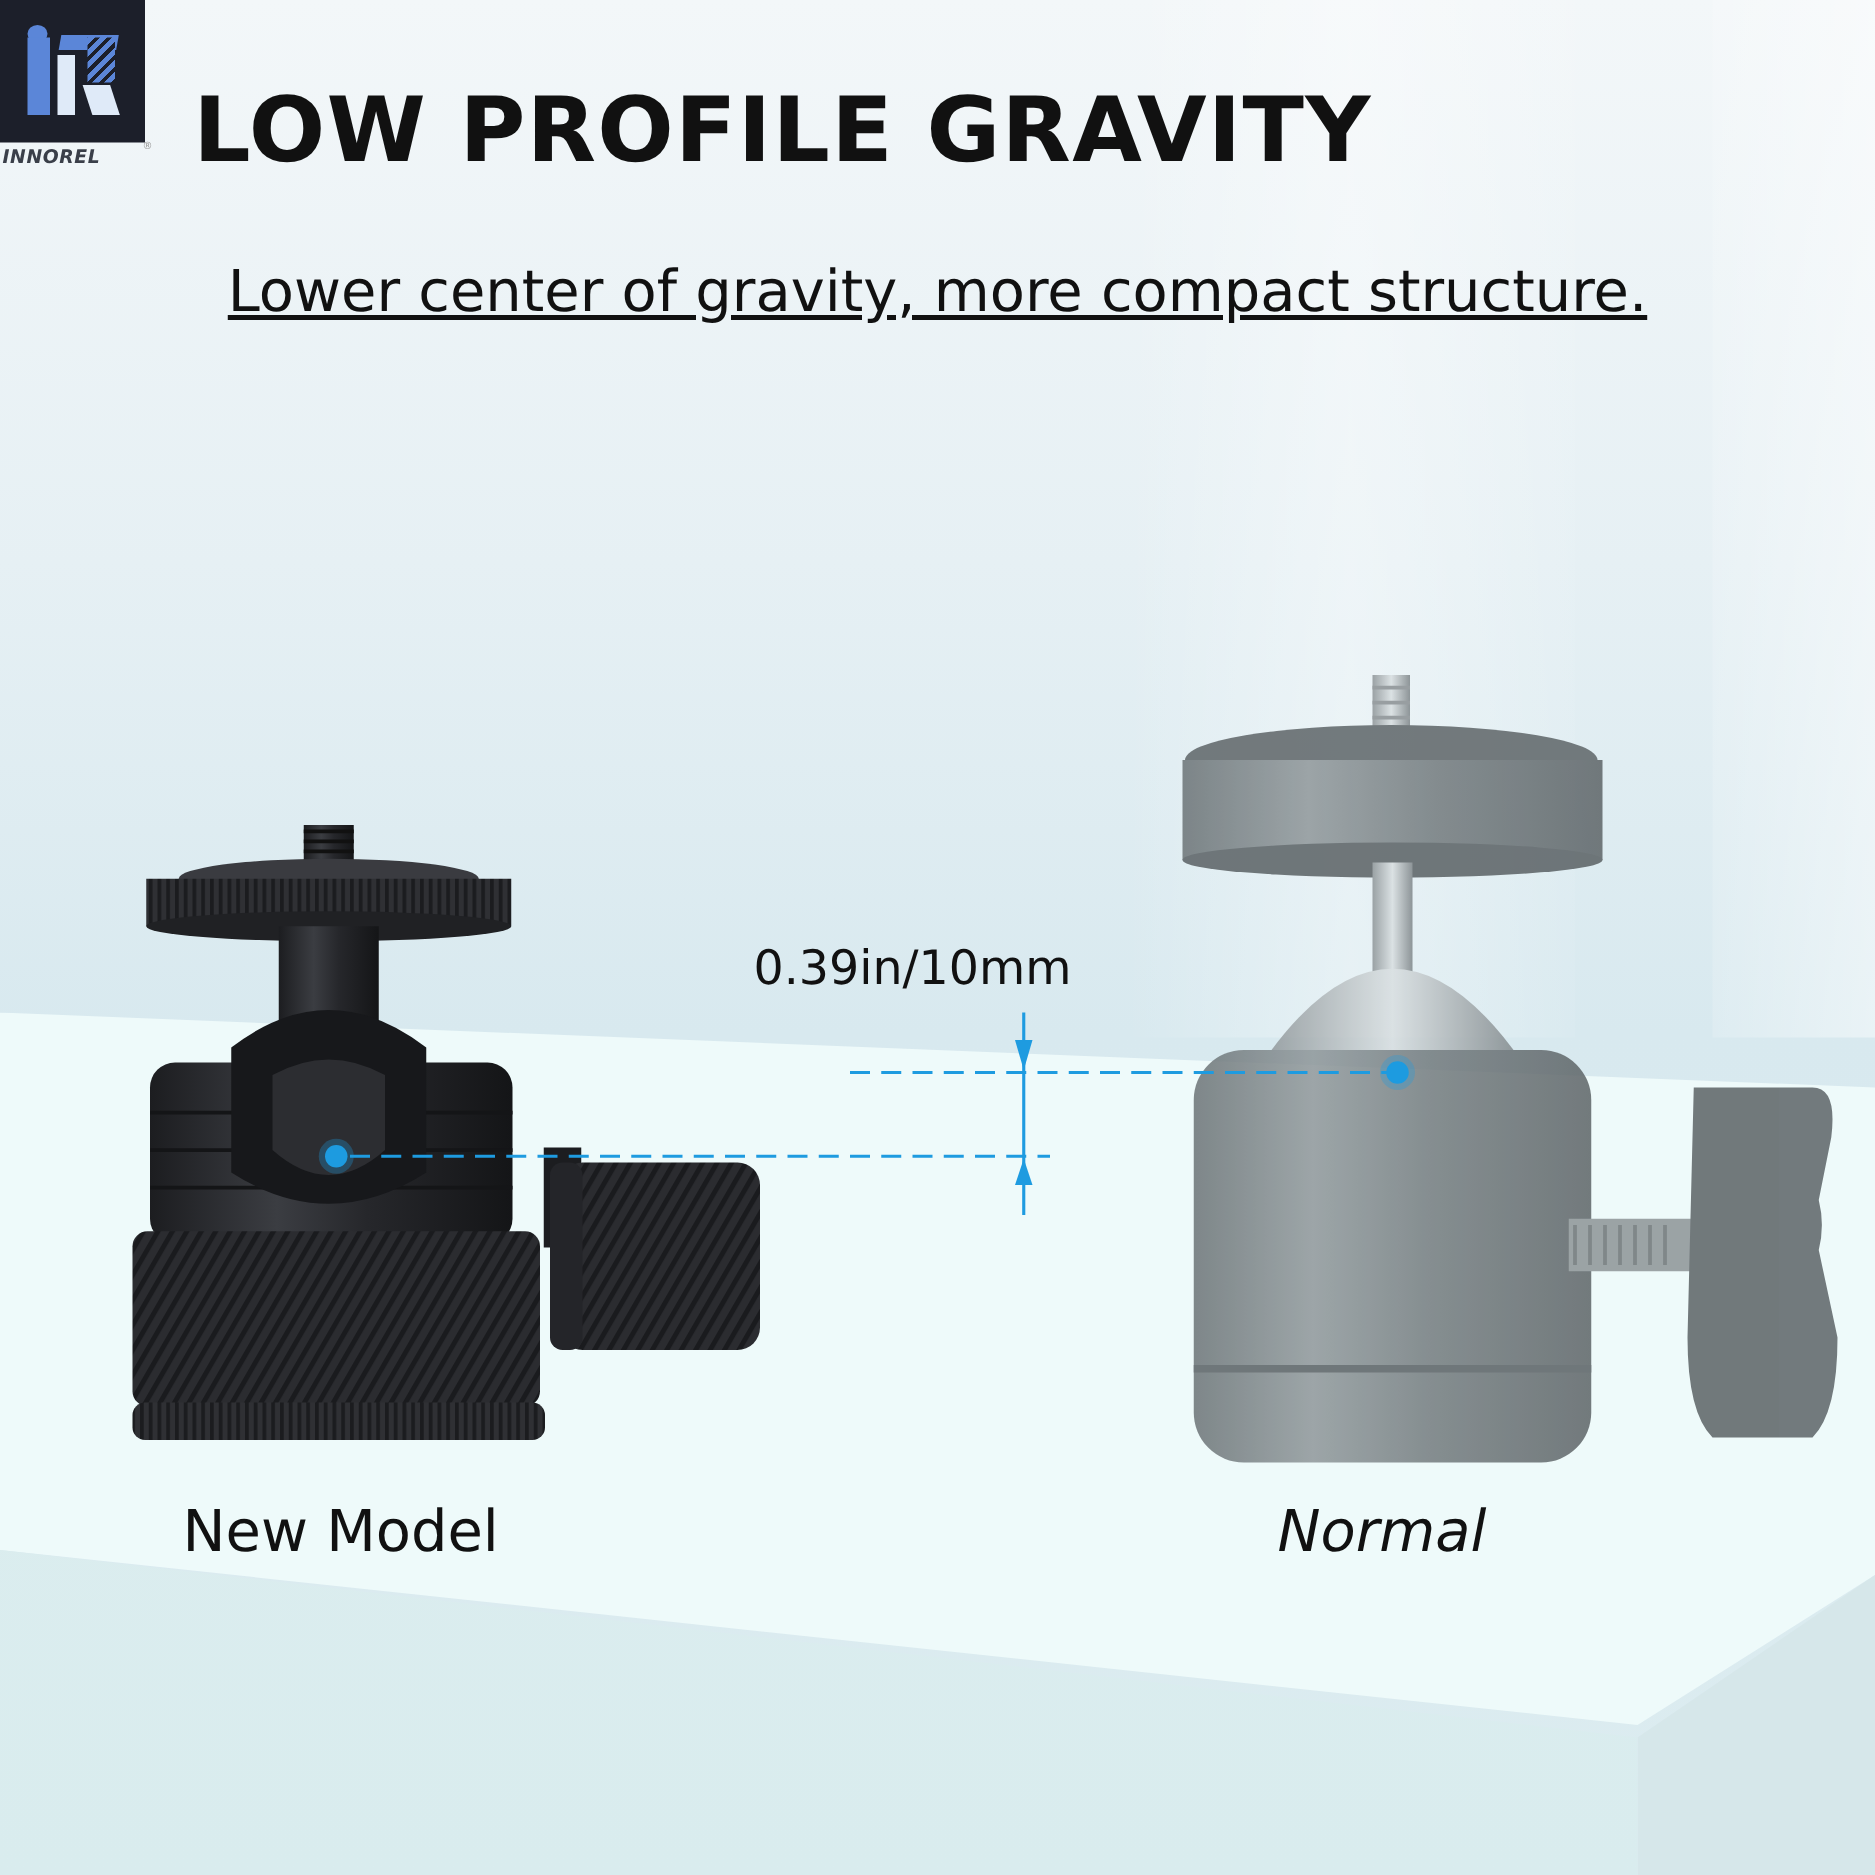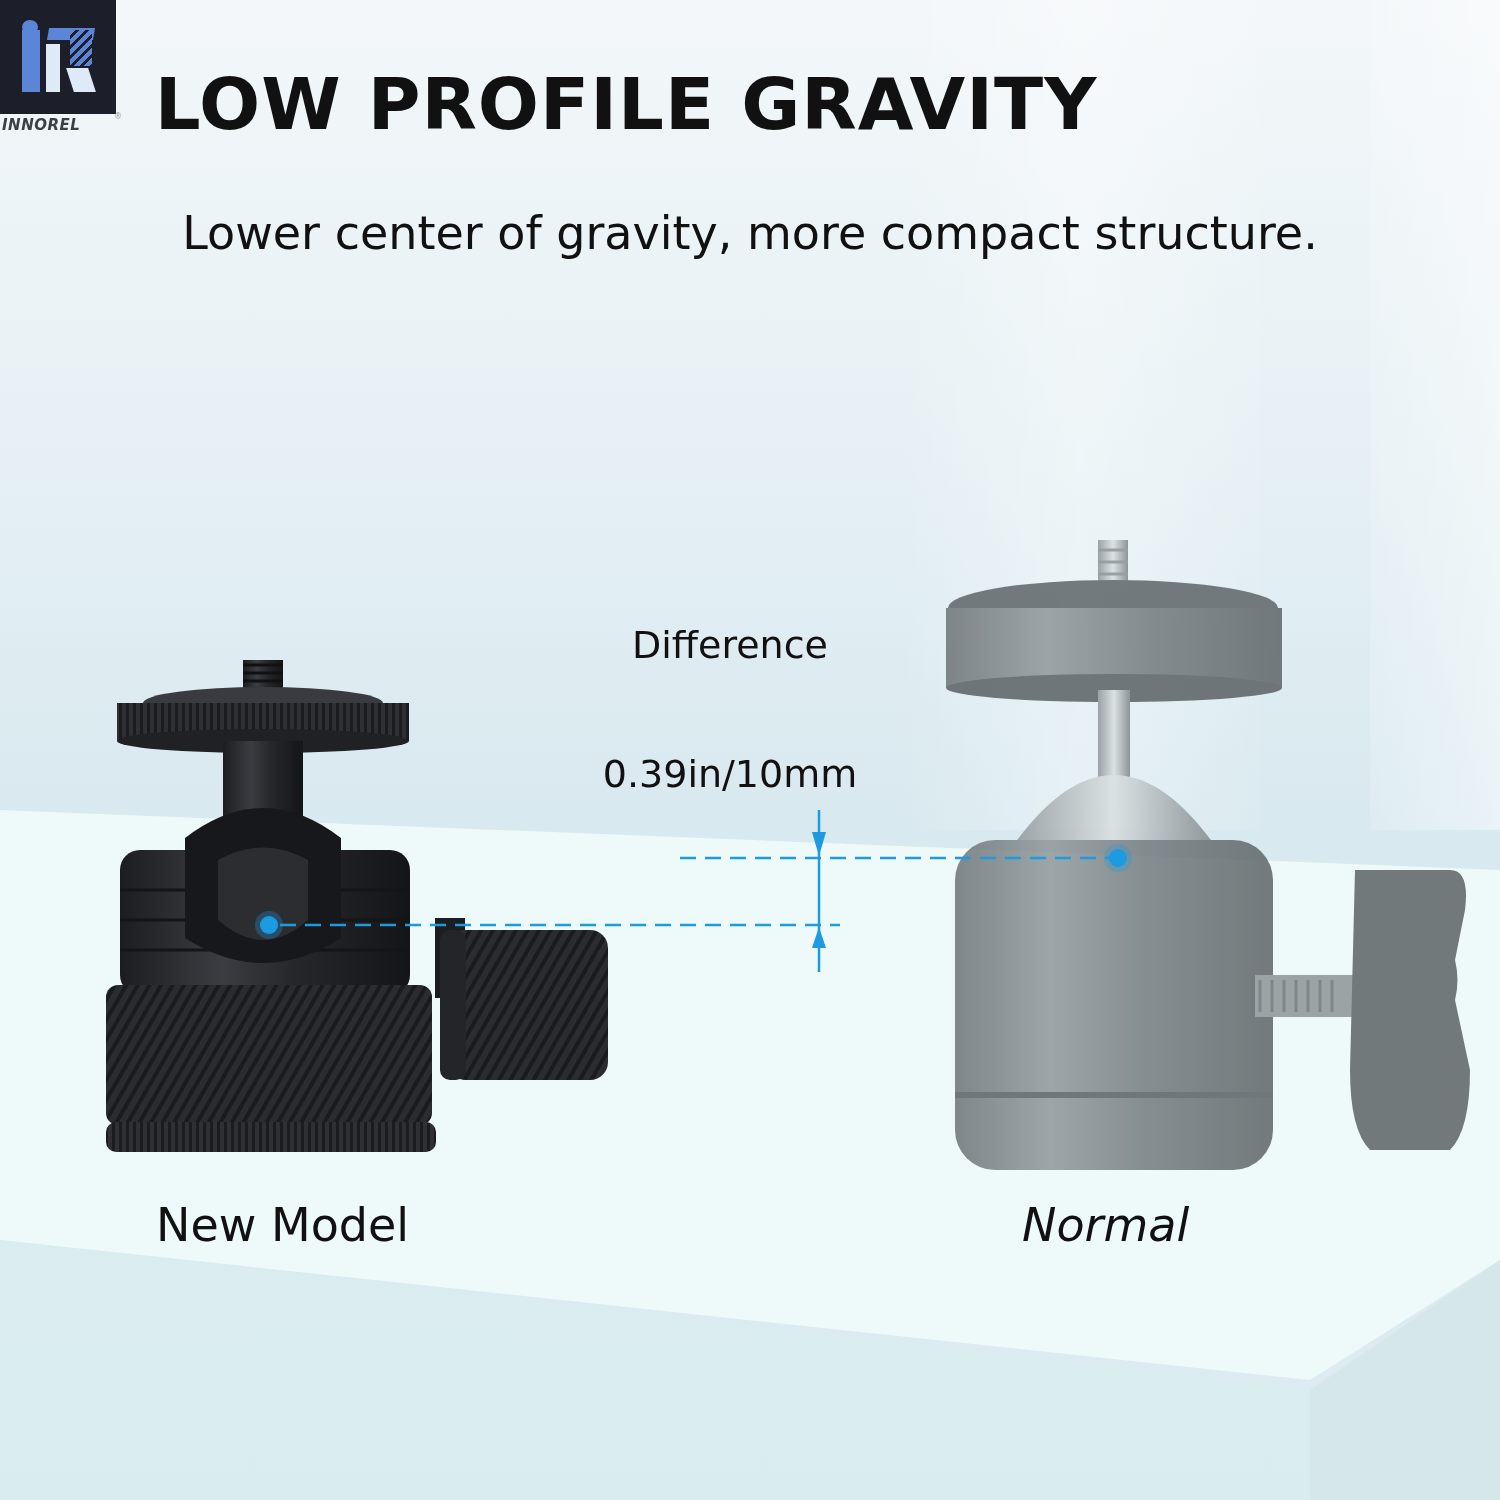--- a/index.html
+++ b/index.html
@@ -17,27 +17,27 @@
   .logo-i{position:absolute;left:22px;top:30px;width:18px;height:62px;background:#5b86d8;}
   .logo-i-dot{position:absolute;left:22px;top:20px;width:16px;height:14px;border-radius:50%;background:#5b86d8;}
   .logo-r-stem{position:absolute;left:46px;top:44px;width:14px;height:48px;background:#dfeaf8;}
   .logo-r-top{position:absolute;left:48px;top:28px;width:46px;height:12px;background:#5b86d8;transform:skewX(-10deg);}
   .logo-r-bowl{position:absolute;left:70px;top:30px;width:22px;height:36px;background:repeating-linear-gradient(135deg,#5b86d8 0 4px,#1c1f2a 4px 7px);}
   .logo-r-leg{position:absolute;left:70px;top:68px;width:22px;height:24px;background:#dfeaf8;transform:skewX(18deg);}
   .logo-text{position:absolute;left:2px;top:116px;font:italic bold 15px "DejaVu Sans",sans-serif;color:#3a3f49;letter-spacing:0.5px;}
   .logo-reg{position:absolute;left:114px;top:112px;font-size:8px;color:#999;}
 
   .title{position:absolute;left:0;width:1252px;top:62px;text-align:center;font:bold 72px "DejaVu Sans","Liberation Sans",sans-serif;color:#111;letter-spacing:1px;}
-  .subtitle{position:absolute;left:0;width:1500px;top:206px;text-align:center;font:46px "DejaVu Sans","Liberation Sans",sans-serif;color:#111;}
+  .subtitle{position:absolute;left:0;width:1500px;top:206px;text-align:center;font:46px "DejaVu Sans","Liberation Sans",sans-serif;color:#111;text-decoration:underline;}
 
   .center-label{position:absolute;left:560px;width:340px;top:622px;text-align:center;font:38px "DejaVu Sans","Liberation Sans",sans-serif;color:#111;line-height:46px;}
   .center-value{position:absolute;left:560px;width:340px;top:752px;text-align:center;font:38px "DejaVu Sans","Liberation Sans",sans-serif;color:#111;}
 
   .caption{position:absolute;top:1198px;font:46px "DejaVu Sans","Liberation Sans",sans-serif;color:#111;}
-  .cap-left{left:156px;}
+  .cap-left{left:146px;}
   .cap-right{left:1022px;font-style:italic;}
 
   svg.overlay{position:absolute;left:0;top:0;}
 </style>
 </head>
 <body>
 
 <div class="bg"></div>
 <div class="wall-panel panel-a"></div>
 <div class="wall-panel panel-b"></div>
@@ -130,18 +130,17 @@
     <polygon points="812,832 826,832 819,856" fill="#1e9be0"></polygon>
     <polygon points="812,948 826,948 819,927" fill="#1e9be0"></polygon>
     <circle cx="269" cy="925" r="9" fill="#1e9be0"></circle>
     <circle cx="269" cy="925" r="14" fill="#1e9be0" opacity="0.3"></circle>
     <circle cx="1118" cy="858" r="9" fill="#1e9be0"></circle>
     <circle cx="1118" cy="858" r="14" fill="#1e9be0" opacity="0.3"></circle>
   </g>
 </svg>
 
 <div class="center-label">
-  <div>Difference</div>
 </div>
 <div class="center-value">0.39in/10mm</div>
 
 <div class="caption cap-left">New Model</div>
 <div class="caption cap-right">Normal</div>
 
 </body></html>

